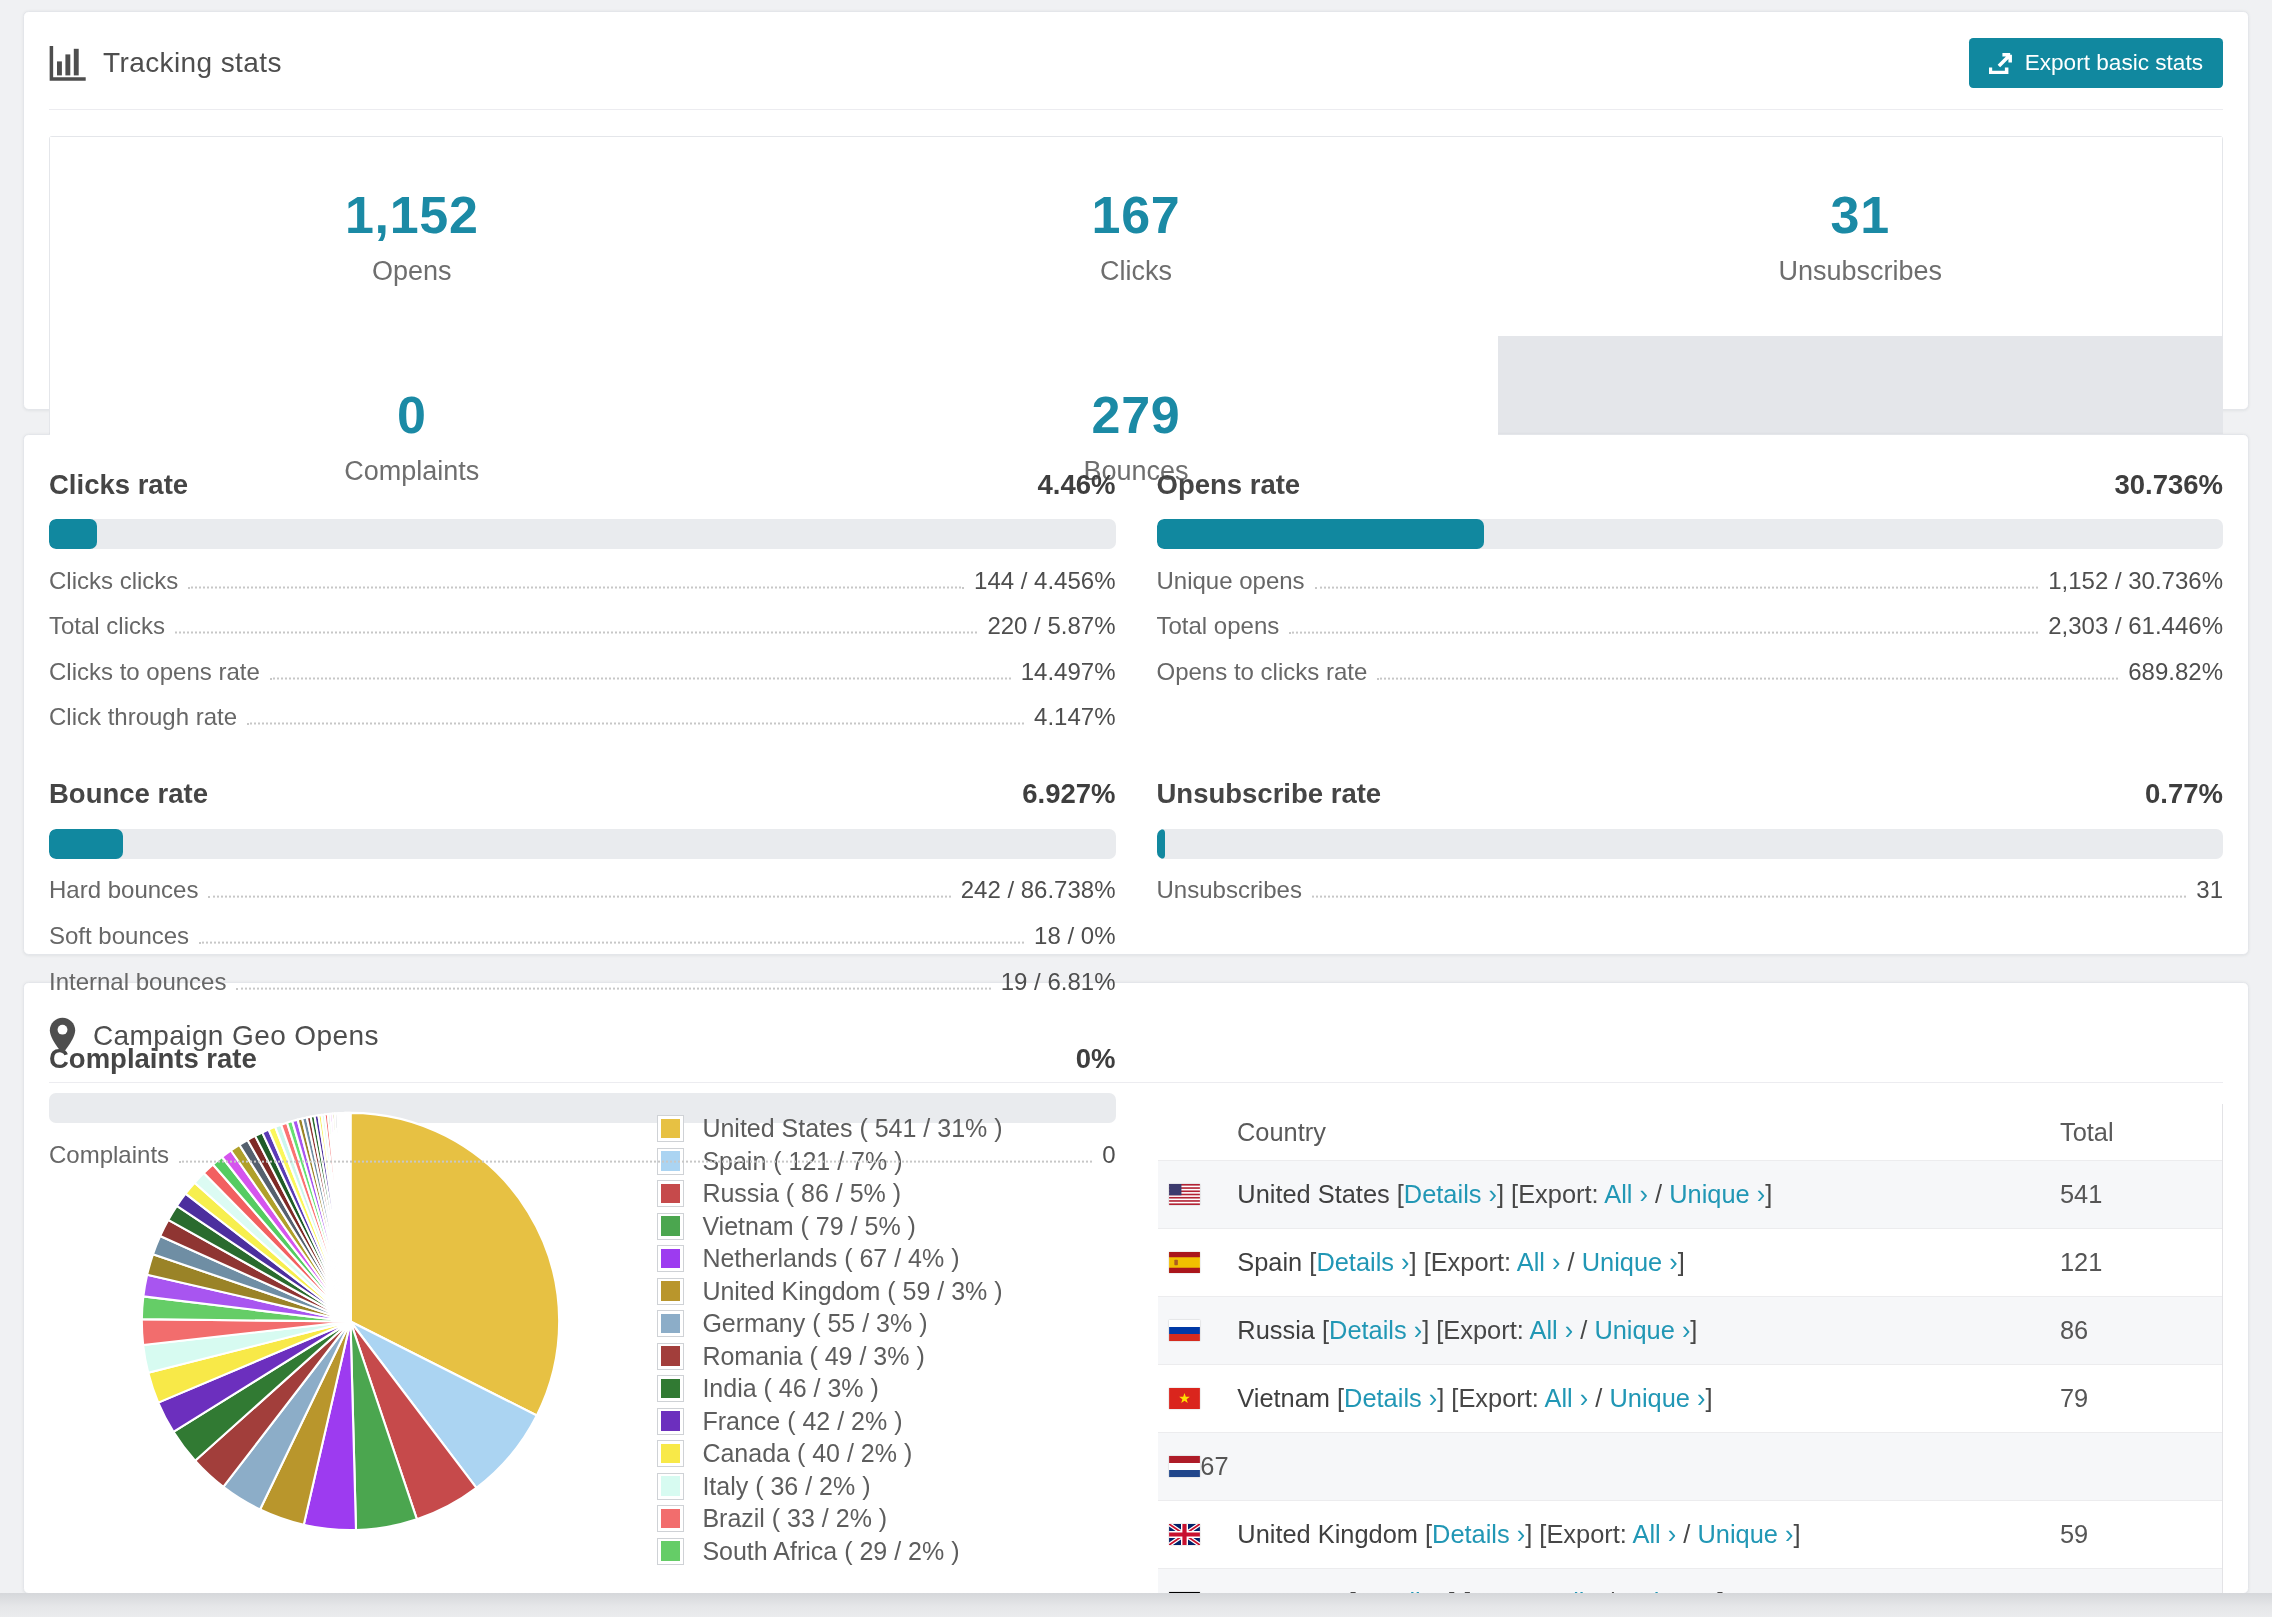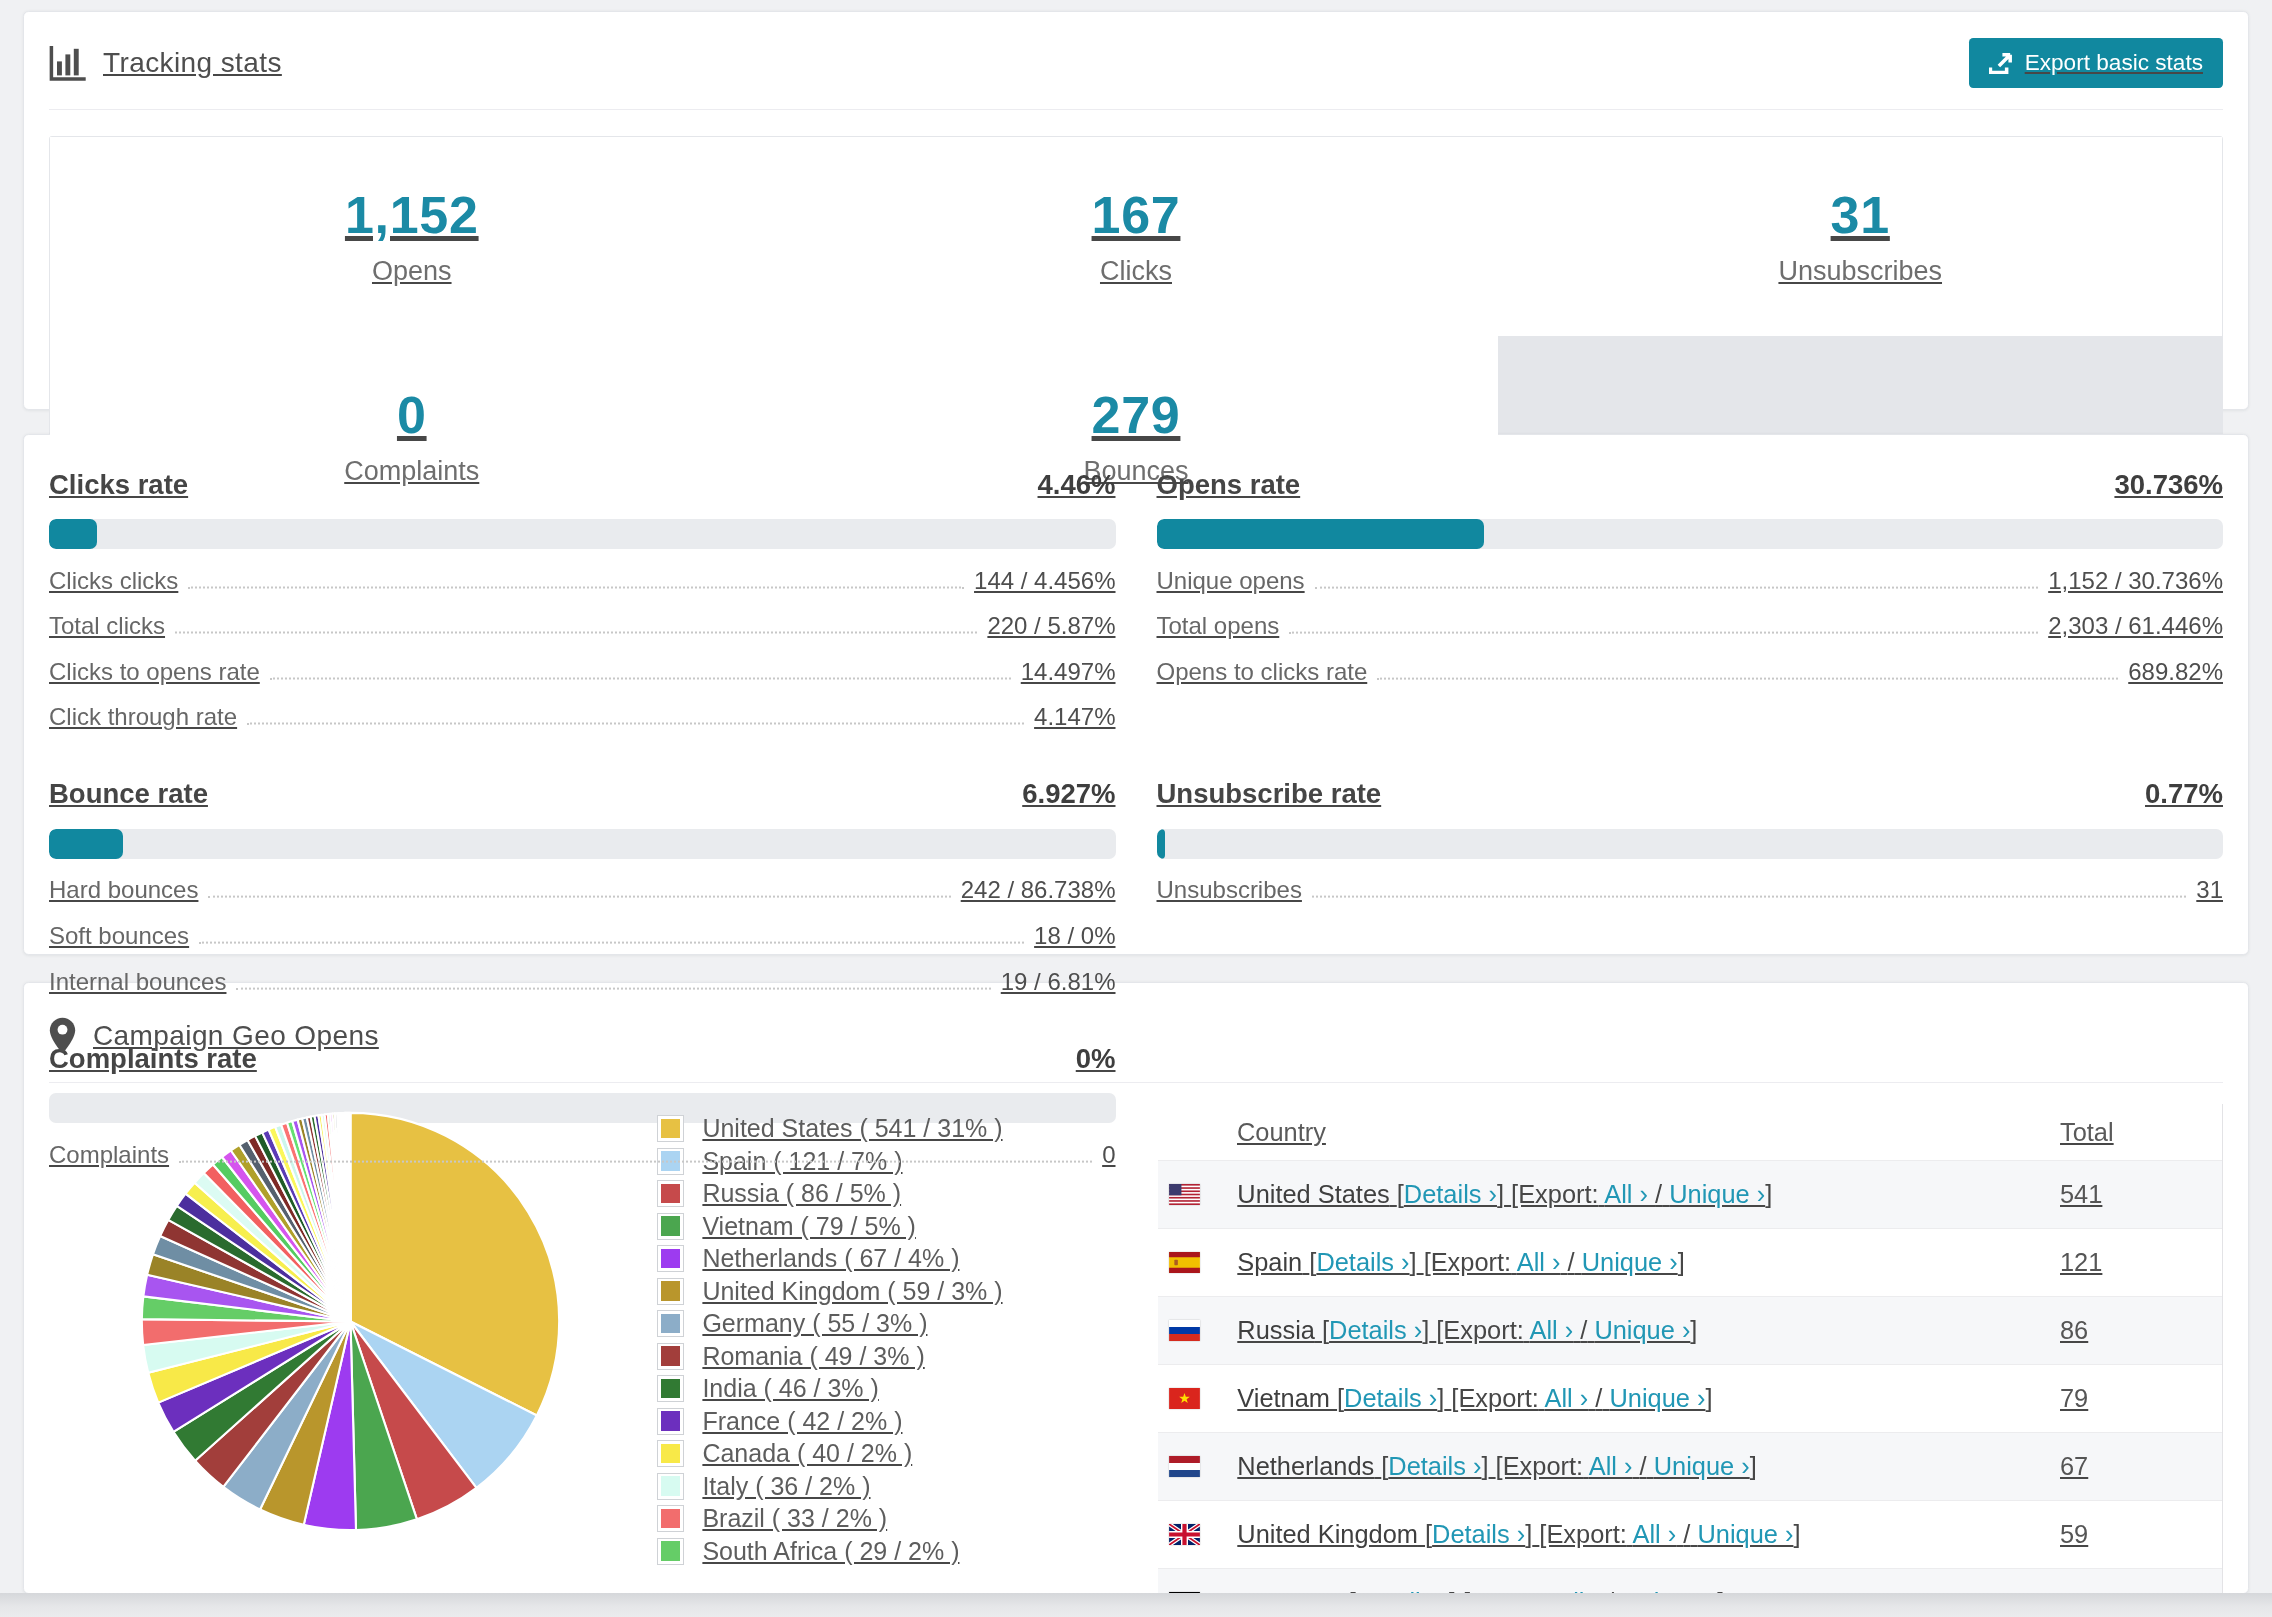--- a/index.html
+++ b/index.html
@@ -9,21 +9,21 @@
     --text-mid:#5d5d5d;
     --text-light:#6e6e6e;
     --card-border:#e4e6ea;
     --divider:#ececf0;
     --track:#e9ebee;
     --stripe:#f6f7f9;
   }
   *{box-sizing:border-box;margin:0;padding:0;}
   html,body{width:2273px;height:1618px;overflow:hidden;}
   body{background:#f0f1f3;font-family:"Liberation Sans","DejaVu Sans",sans-serif;color:var(--text-dark);}
-  .page{position:relative;width:2272px;height:1618px;padding:10.6px 23px 0;text-decoration:underline;}
+  .page{position:relative;width:2272px;height:1618px;padding:10.6px 23px 0;}
   .card{background:#fff;border:0.7px solid var(--card-border);border-radius:5.6px;
         box-shadow:0 0.7px 2.8px rgba(40,50,60,.07);}
   
   .card-tracking{height:399px;padding:28px 25px 0;}
   .card-head{display:flex;align-items:center;justify-content:space-between;height:47px;}
   .head-left{display:flex;align-items:center;}
   .head-icon{width:37px;height:35px;margin-right:17px;flex:0 0 auto;}
   .card-title{font-size:28px;color:#4e4e4e;letter-spacing:0.4px;}
   .export-btn{display:flex;align-items:center;background:var(--accent);color:#fff;border:none;
               font-family:inherit;font-size:22.6px;padding:12px 20px;border-radius:4.2px;cursor:pointer;}
@@ -462,21 +462,20 @@
     <span class="total-cell">79</span>
   </div>
   <div class="trow striped">
     <span class="flag">
                 <svg viewBox="0 0 44 30">
                   <rect width="44" height="10" fill="#ae1c28"></rect>
                   <rect y="10" width="44" height="10" fill="#fff"></rect>
                   <rect y="20" width="44" height="10" fill="#21468b"></rect>
                 </svg>
               </span>
-    <span class="country-cell"><span>Netherlands</span> <span class="dim">[</span><span class="lnk">Details ›</span><span class="dim">]</span> <span class="dim">[Export:</span> <span class="lnk">All ›</span> <span class="dim">/</span> <span class="lnk">Unique ›</span><span class="dim">]</span></span>
     <span class="total-cell">67</span>
   </div>
   <div class="trow">
     <span class="flag">
                 <svg viewBox="0 0 44 30">
                   <rect width="44" height="30" fill="#012169"></rect>
                   <path d="M0,0 L44,30 M44,0 L0,30" stroke="#fff" stroke-width="6"></path>
                   <path d="M0,0 L44,30 M44,0 L0,30" stroke="#c8102e" stroke-width="2.5"></path>
                   <path d="M22,0 V30 M0,15 H44" stroke="#fff" stroke-width="10"></path>
                   <path d="M22,0 V30 M0,15 H44" stroke="#c8102e" stroke-width="6"></path>

